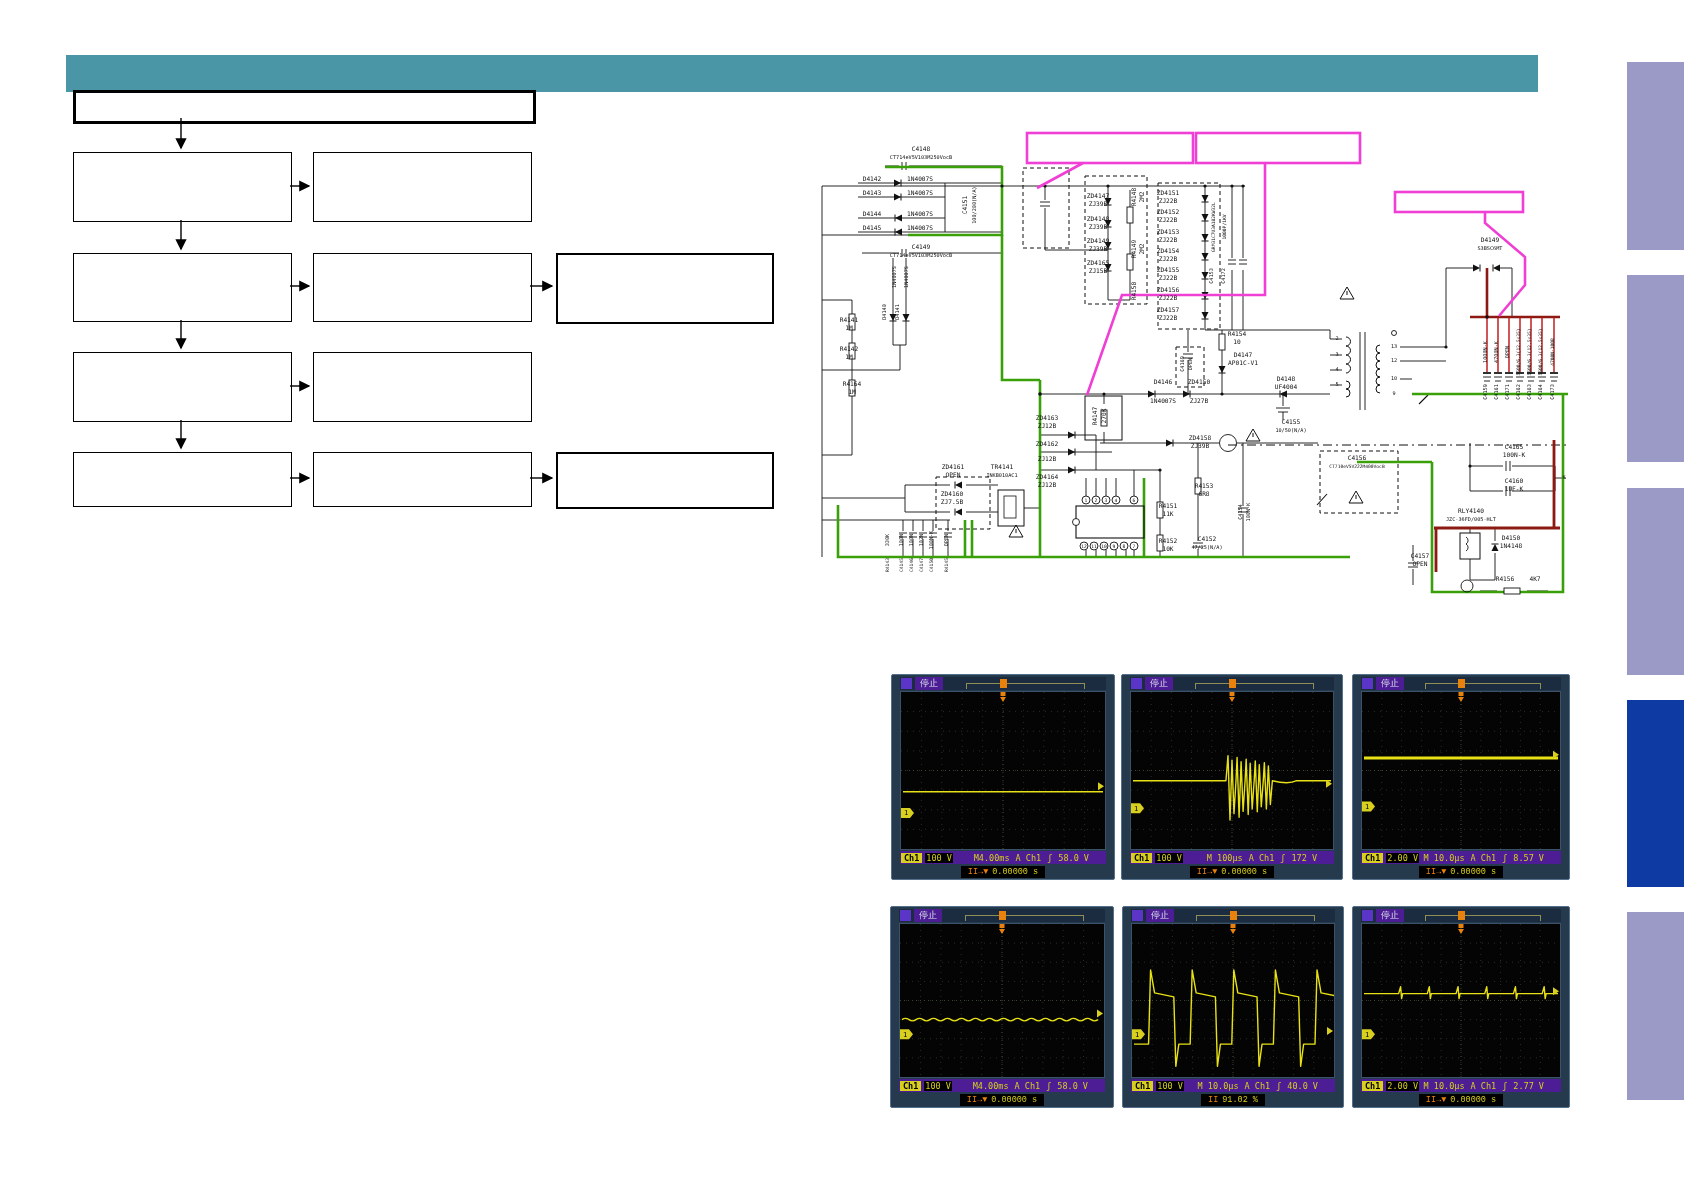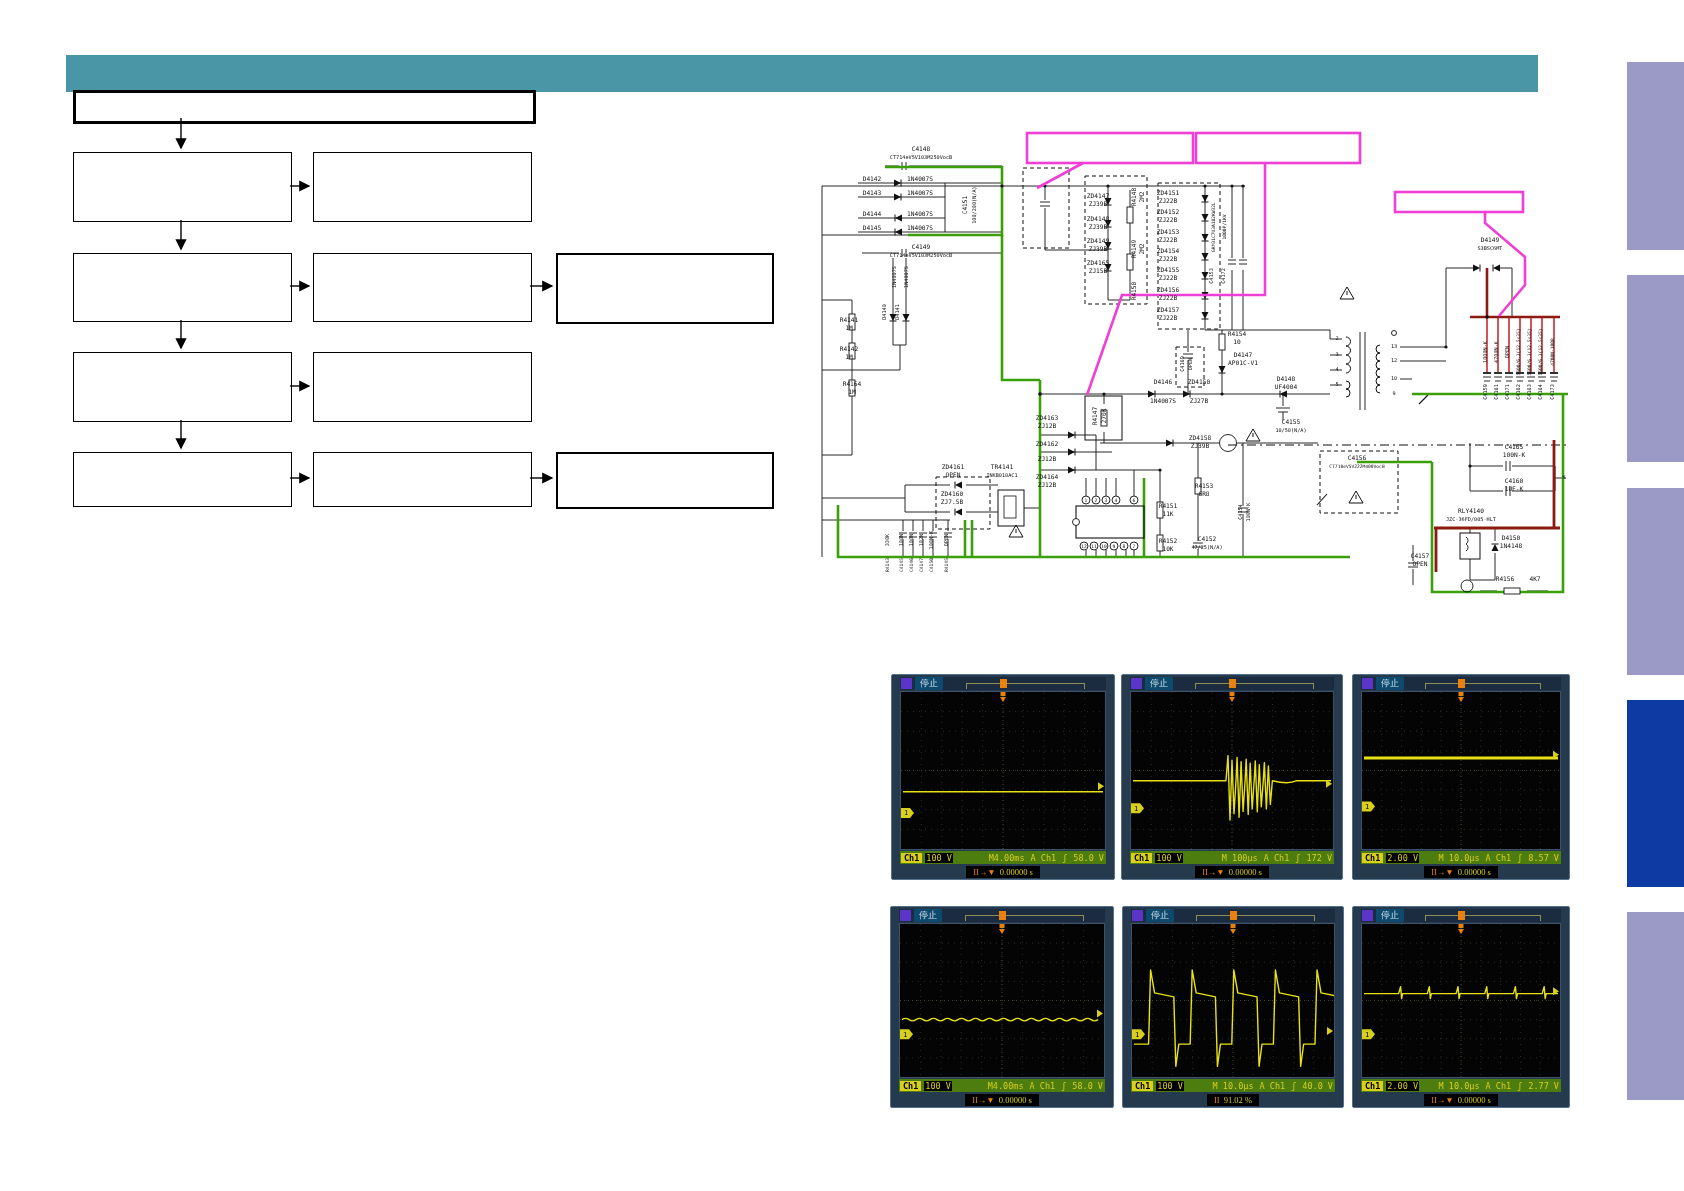--- a/index.html
+++ b/index.html
@@ -11,34 +11,34 @@
   .fc-box{position:absolute;background:#fff;border:1.5px solid #000}
   .fc-title{border-width:3px}
   .fc-bold{border-width:2.5px}
   
   .side-tab{position:absolute;left:1627px;width:57px}
   
   .scope{position:absolute;background:#263a4e;border:1px solid #55708a;border-radius:2px}
   .sc-head{position:absolute;top:2px;left:8px;right:8px;height:13px;background:#1b2c40}
   .sc-psq{position:absolute;left:1px;top:1px;width:11px;height:11px;background:#5a35c8}
   .sc-stop{position:absolute;left:15px;top:0;color:#dde4ee;font-size:9px;line-height:13px;
-           background:#0c4a6e;padding:0 5px;white-space:nowrap}
+           background:#4c1d95;padding:0 5px;white-space:nowrap}
   .sc-tick{position:absolute;left:32%;right:10%;top:6px;height:5px;
            border-left:1px solid #8f8f55;border-right:1px solid #8f8f55;border-top:1px solid #8f8f55}
   .sc-cm{position:absolute;top:2px;left:calc(50% - 3px);width:7px;height:9px;background:#e8820d}
   .sc-screen{position:absolute;left:8px;top:16px;right:8px;bottom:29px;background:#040404;
              border:1px solid #3c5068}
-  .sc-status{position:absolute;left:8px;right:8px;bottom:15px;height:13px;background:#4d7c0f;
+  .sc-status{position:absolute;left:8px;right:8px;bottom:15px;height:13px;background:#4c1d95;
              color:#d8cf1e;font-size:8.5px;font-family:"DejaVu Sans Mono",monospace;
              display:flex;align-items:center;white-space:nowrap}
   .chip{background:#d8cf1e;color:#000;padding:0 3px;margin:0 3px 0 1px;font-weight:bold}
   .volt{background:#000;padding:0 1px}
-  .rt{margin-left:auto;display:flex;gap:6px;padding-right:2px;}
+  .rt{margin-left:auto;display:flex;gap:6px;padding-right:17px;}
   .sc-pos{position:absolute;left:0;right:0;bottom:1px;height:12px;text-align:center;
-          font-size:8.5px;font-family:Liberation Serif, serif;line-height:12px}
+          font-size:8.5px;font-family:Liberation Mono, monospace;line-height:12px}
   .pos-pill{display:inline-block;background:#000;color:#d8cf1e;padding:0 7px}
   .pos-ico{color:#e8820d;margin-right:4px}
   svg text{font-family:"DejaVu Sans Mono",monospace}
 </style>
 </head>
 <body>
 
 <div class="page">
 
   <div class="teal-bar"></div>

